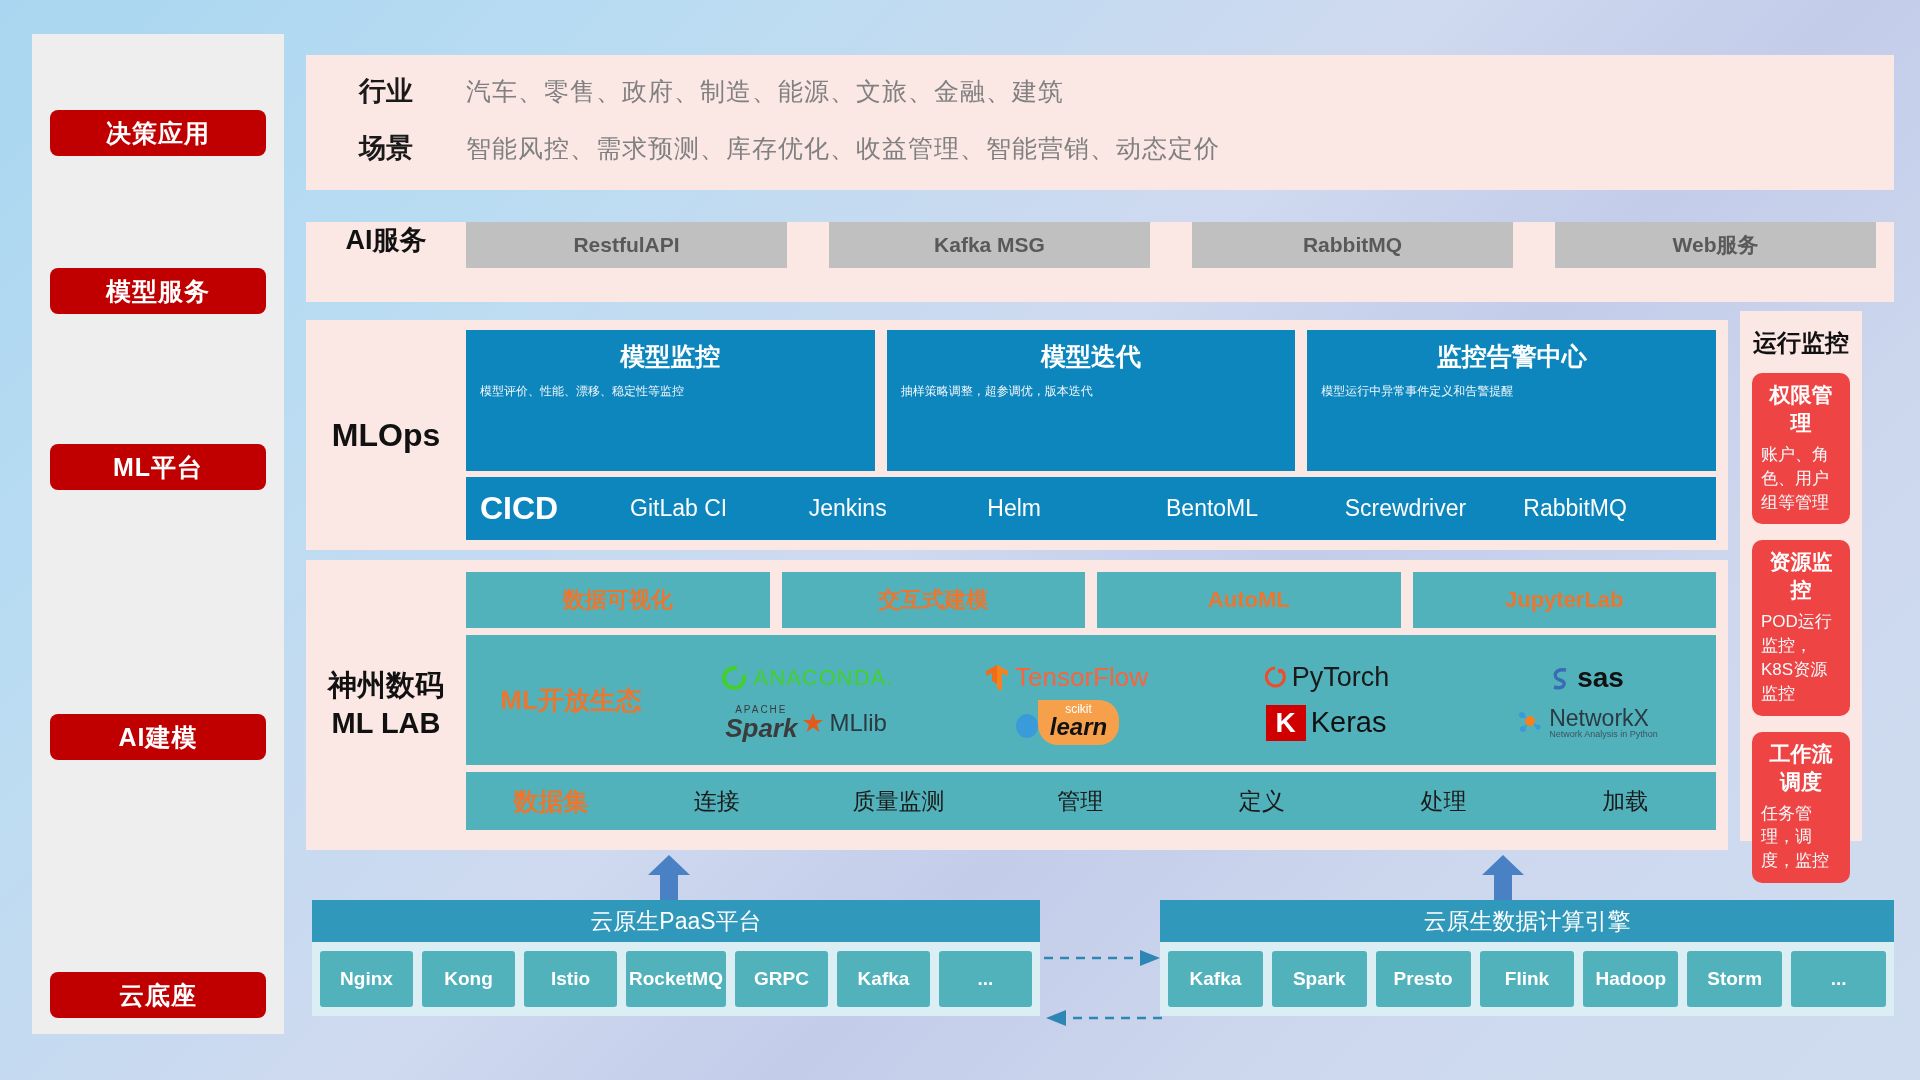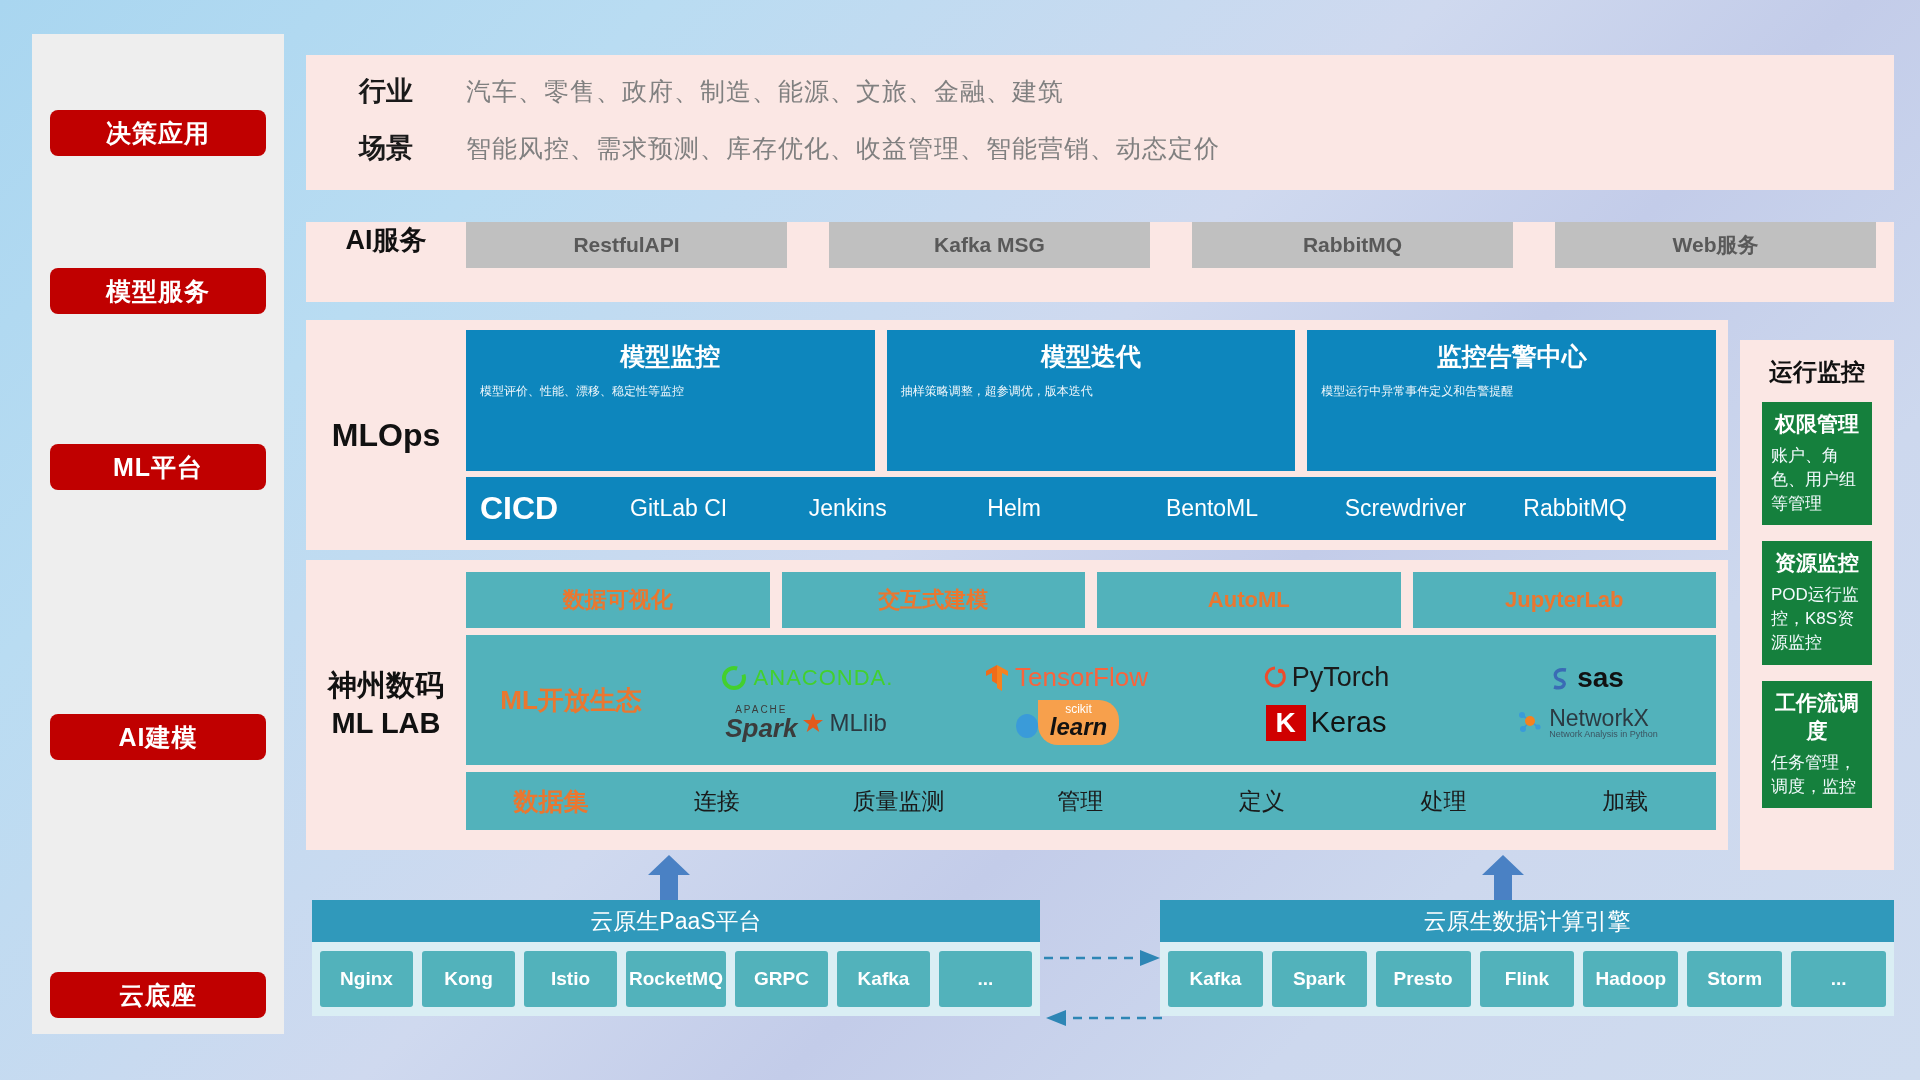--- a/index.html
+++ b/index.html
@@ -92,23 +92,23 @@
   .eco-bar { height: 130px; background: #52b2bb; display: flex; align-items: center; }
   .eco-label { width: 210px; color: #ea7730; font-weight: bold; font-size: 26px; text-align: center; }
   .eco-logos { flex: 1; display: grid; grid-template-columns: repeat(4, 1fr); grid-template-rows: 1fr 1fr; align-items: center; }
   .logo { display: flex; align-items: center; justify-content: center; gap: 5px; }
   .ds-bar { height: 58px; background: #52b2bb; display: flex; align-items: center; padding-left: 10px; }
   .ds-bar .ds-title { width: 150px; color: #ea7730; font-weight: bold; font-size: 25px; text-align: center; }
   .ds-bar .ds-items { flex: 1; display: flex; }
   .ds-bar .ds-items span { flex: 1; text-align: center; font-size: 23px; color: #1a1a1a; }
 
   
-  #band-monitor { left: 1434px; top: 340px; width: 154px; height: 530px; padding: 10px 22px; }
+  #band-monitor { left: 1434px; top: 311px; width: 122px; height: 530px; padding: 10px 12px; }
   #band-monitor .mon-title { font-size: 24px; font-weight: bold; text-align: center; color: #111; margin: 6px 0 14px; }
-  .mon-card { background: #15803d; color: #fff; padding: 8px 9px 10px; margin-bottom: 16px; }
+  .mon-card { background: #ef4444; color: #fff; padding: 8px 9px 10px; margin-bottom: 16px; border-radius: 10px; }
   .mon-card .t { font-size: 21px; font-weight: bold; text-align: center; margin-bottom: 6px; }
   .mon-card .d { font-size: 17px; line-height: 1.4; color: #f3fafd; }
 
   
   .cloud-panel { position: absolute; top: 900px; }
   .cloud-head {
     background: #3099bb; color: #fff; font-size: 23px;
     height: 42px; display: flex; align-items: center; justify-content: center;
   }
   .cloud-body { background: #daeef4; padding: 9px 8px; display: flex; gap: 9px; }

